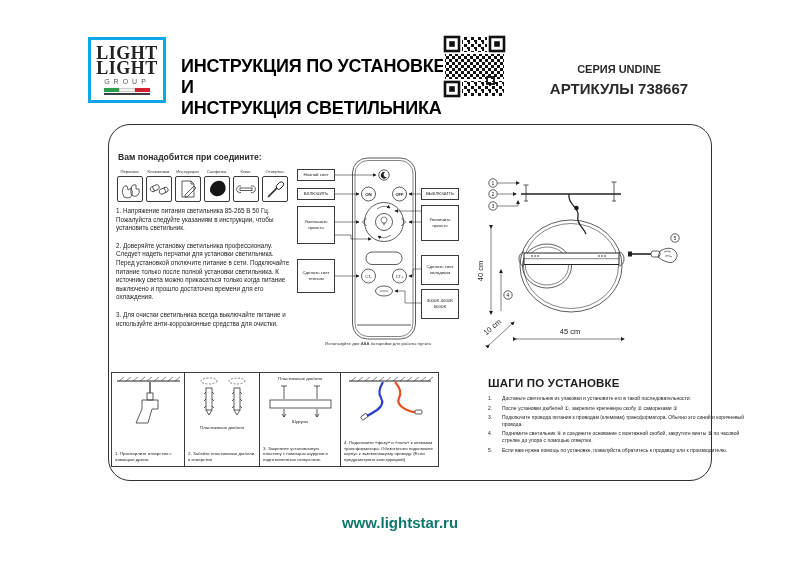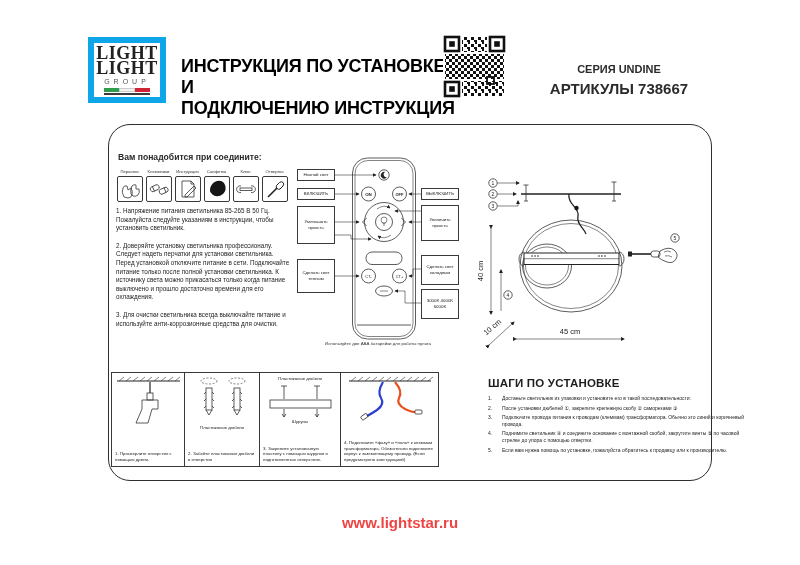--- a/index.html
+++ b/index.html
@@ -1,21 +1,21 @@
 <!DOCTYPE html>
 <html><head>
 <meta charset="utf-8">
 <style>
   * { margin:0; padding:0; box-sizing:border-box; }
   body { background:#888; font-family:"Liberation Sans", sans-serif; }
   #page { position:relative; width:800px; height:565px; background:#fff; color:#2a2a2a; overflow:hidden; }
 
   
   .logo-box { position:absolute; left:88px; top:37px; width:78px; height:66px;
-    border:6px solid #0ea5e9; display:flex; flex-direction:column; align-items:center; justify-content:center; }
+    border:3px solid #0ea5e9; display:flex; flex-direction:column; align-items:center; justify-content:center; }
   .logo-word { font-family:"Liberation Serif", serif; font-weight:bold; font-size:18px; line-height:15px; letter-spacing:.5px; color:#222; }
   .logo-group { font-size:7px; letter-spacing:4px; color:#555; margin-top:2px; }
   .flag { margin-top:3px; width:46px; height:4px; display:flex; }
   .flag i { flex:1; display:block; }
   .flag-underline { width:46px; height:2px; background:#3c3c3c; margin-top:1px; }
   .doc-title { position:absolute; left:181px; top:56px; width:280px; font-weight:bold; font-size:18px; line-height:21px; color:#000000; letter-spacing:-0.2px; }
   .qr { position:absolute; left:443px; top:35px; width:63px; height:63px; }
   .series-block { position:absolute; left:518px; top:47px; width:202px; text-align:center; }
   .series { font-size:11px; font-weight:bold; color:#2b2b2b;margin-top:16px; }
   .articles { font-size:15px; font-weight:bold; color:#2b2b2b; margin-top:5px;text-align:center; }
@@ -50,21 +50,21 @@
   .panel-label { position:absolute; width:100%; text-align:center; font-size:4.4px; color:#222; }
 
   
   .steps { position:absolute; left:452px; top:377px; width:258px;margin-left:36px; }
   .steps-heading { font-size:11.5px; font-weight:bold; letter-spacing:.2px; color:#1e1e1e; }
   .steps-list { margin-top:6px; }
   .step-item { display:flex; margin-bottom:3px; }
   .step-num { width:14px; flex:0 0 14px; font-size:5px; color:#1d1d1d; }
   .step-text { flex:1; font-size:5px; line-height:6.6px; color:#1d1d1d; }
 
-  .footer { position:absolute; left:0; top:514px; width:800px; text-align:center; font-size:15px; font-weight:bold; color:#ef4444; }
+  .footer { position:absolute; left:0; top:514px; width:800px; text-align:center; font-size:15px; font-weight:bold; color:#0f766e; }
 
   svg .ln { stroke:#333; stroke-width:0.8; fill:none; }
   svg .thin { stroke:#333; stroke-width:0.6; fill:none; }
   svg text { font-family:"Liberation Sans", sans-serif; fill:#222; }
 </style>
 </head>
 <body>
 
 <div id="page">
 
@@ -75,21 +75,21 @@
     <div class="flag">
       <i style="background:#2f9e4c"></i>
         <i style="background:#f2f2f2;border:0.5px solid #ccc"></i>
         <i style="background:#cf2233"></i>
     </div>
     <div class="flag-underline"></div>
   </div>
 
   <div class="doc-title">
     <div>ИНСТРУКЦИЯ ПО УСТАНОВКЕ И</div>
-    <div>ПОДКЛЮЧЕНИЮ ИНСТРУКЦИЯ</div>
+    <div>ИНСТРУКЦИЯ СВЕТИЛЬНИКА</div>
   </div>
 
   <svg class="qr" viewBox="0 0 63 63" aria-hidden="true">
     <defs>
       <pattern id="qrp1" width="6" height="6" patternUnits="userSpaceOnUse">
         <rect x="0" y="0" width="3" height="3" fill="#111"></rect>
           <rect x="3" y="3" width="3" height="3" fill="#111"></rect>
       </pattern>
       <pattern id="qrp2" width="7" height="7" patternUnits="userSpaceOnUse">
         <rect x="0" y="2" width="3" height="3" fill="#111"></rect>

